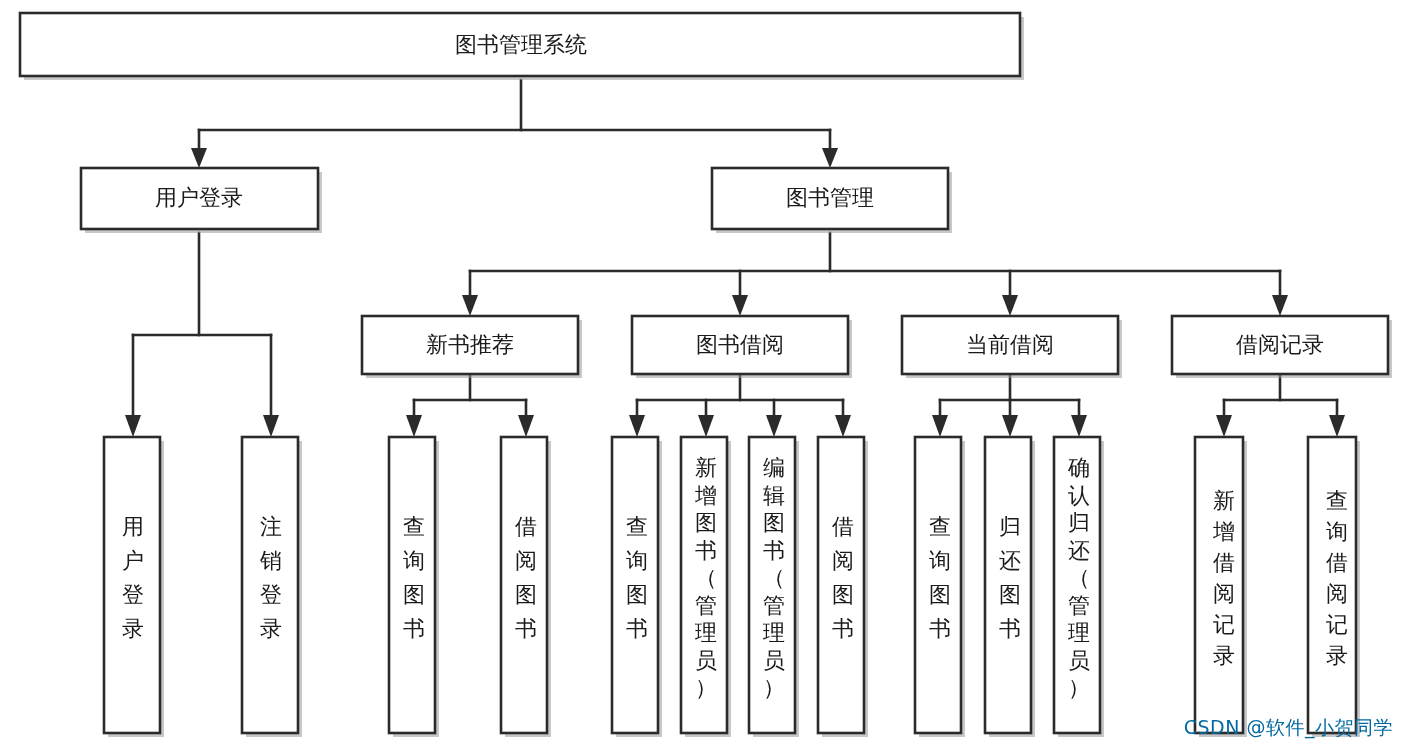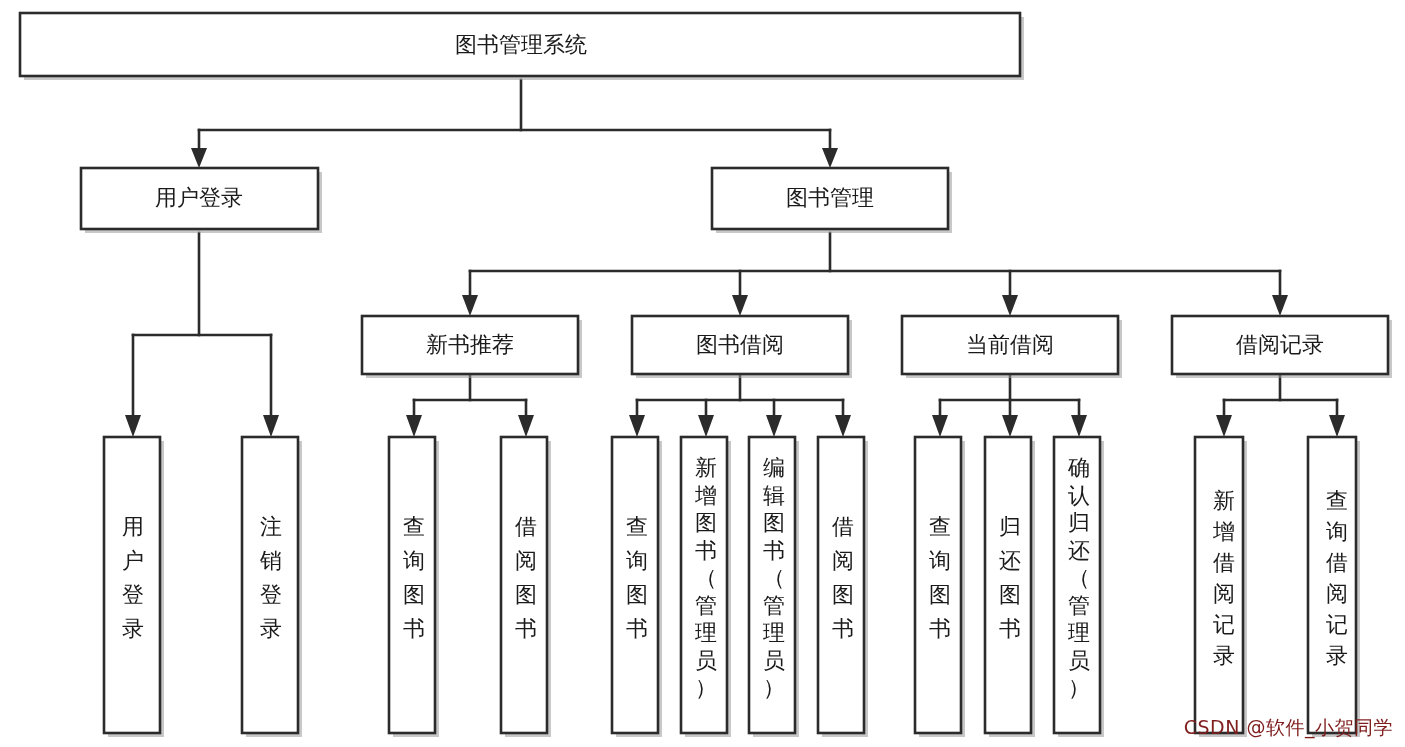--- a/index.html
+++ b/index.html
@@ -57,21 +57,21 @@
     font-family: "DejaVu Sans", "Liberation Sans", sans-serif;
     font-size: 22px;
     text-anchor: middle;
   }
   .watermark {
     position: absolute;
     right: 12px;
     bottom: 6px;
     font-family: "DejaVu Sans", "Liberation Sans", sans-serif;
     font-size: 19px;
-    color: #7f1d1d;
+    color: #0369a1;
     letter-spacing: 0.5px;
     white-space: nowrap;
     user-select: none;
   }
 </style>
 </head>
 <body>
 
 <div id="diagram-root">
   <svg id="tree-svg" viewBox="0 0 1405 747">

